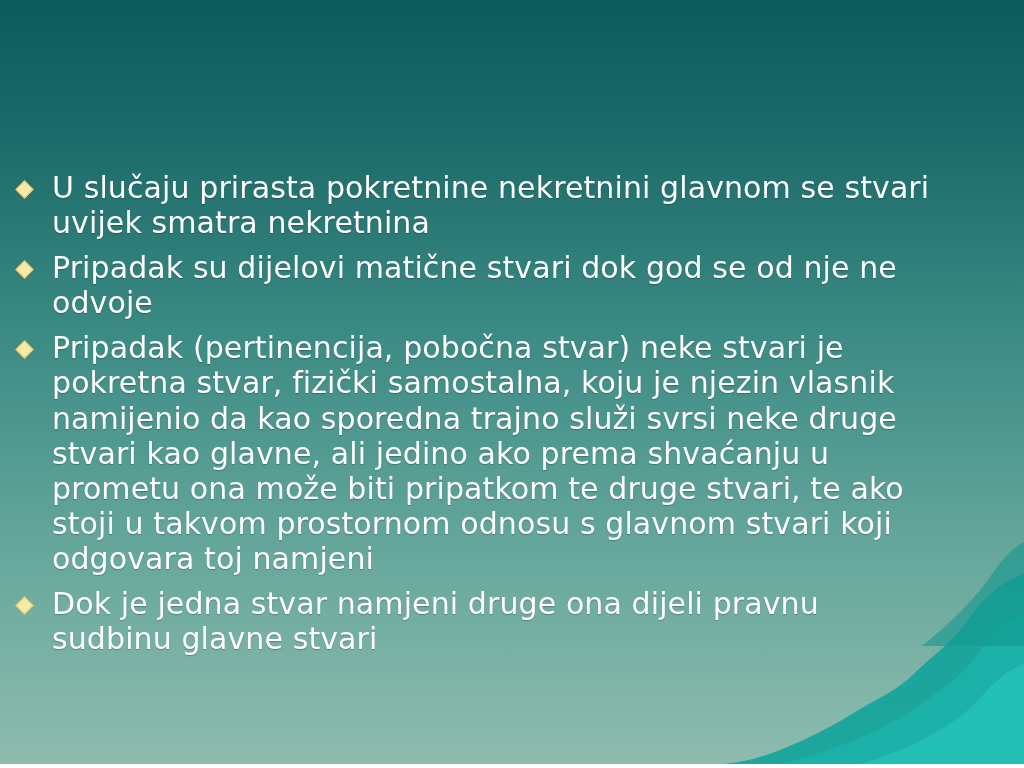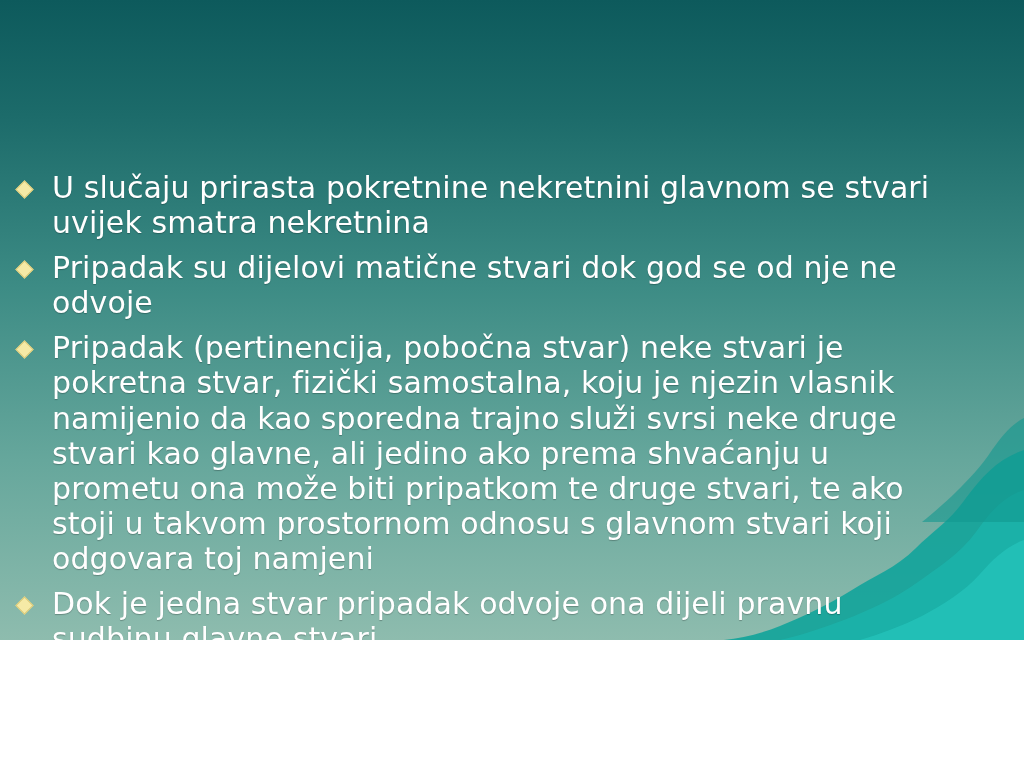--- a/index.html
+++ b/index.html
@@ -8,21 +8,21 @@
   }
   body {
     width: 1024px;
     height: 768px;
     overflow: hidden;
     font-family: "DejaVu Sans", sans-serif;
   }
   #slide {
     position: relative;
     width: 1024px;
-    height: 640px;
+    height: 764px;
     background: linear-gradient(to bottom, #0d5a5c 0%, #1c6b6a 18%, #3d8c85 45%, #66a79c 72%, #8ebcae 100%);
     overflow: hidden;
   }
   
   .mountain {
     position: absolute;
     bottom: 0;
     right: 0;
     pointer-events: none;
   }
@@ -97,18 +97,18 @@
       <li>
         <span class="bullet-marker"><span class="diamond"></span></span>
         <span class="bullet-text">Pripadak su dijelovi matične stvari dok god se od nje ne odvoje</span>
       </li>
       <li>
         <span class="bullet-marker"><span class="diamond"></span></span>
         <span class="bullet-text wide">Pripadak (pertinencija, pobočna stvar) neke stvari je pokretna stvar, fizički samostalna, koju je njezin vlasnik namijenio da kao sporedna trajno služi svrsi neke druge stvari kao glavne, ali jedino ako prema shvaćanju u prometu ona može biti pripatkom te druge stvari, te ako stoji u takvom prostornom odnosu s glavnom stvari koji odgovara toj namjeni</span>
       </li>
       <li>
         <span class="bullet-marker"><span class="diamond"></span></span>
-        <span class="bullet-text">Dok je jedna stvar pripadak odvoje ona dijeli pravnu sudbinu glavne stvari</span>
+        <span class="bullet-text">Dok je jedna stvar namjeni druge ona dijeli pravnu sudbinu glavne stvari</span>
       </li>
     </ul>
   </div>
 
 </div>
 
 </body></html>

